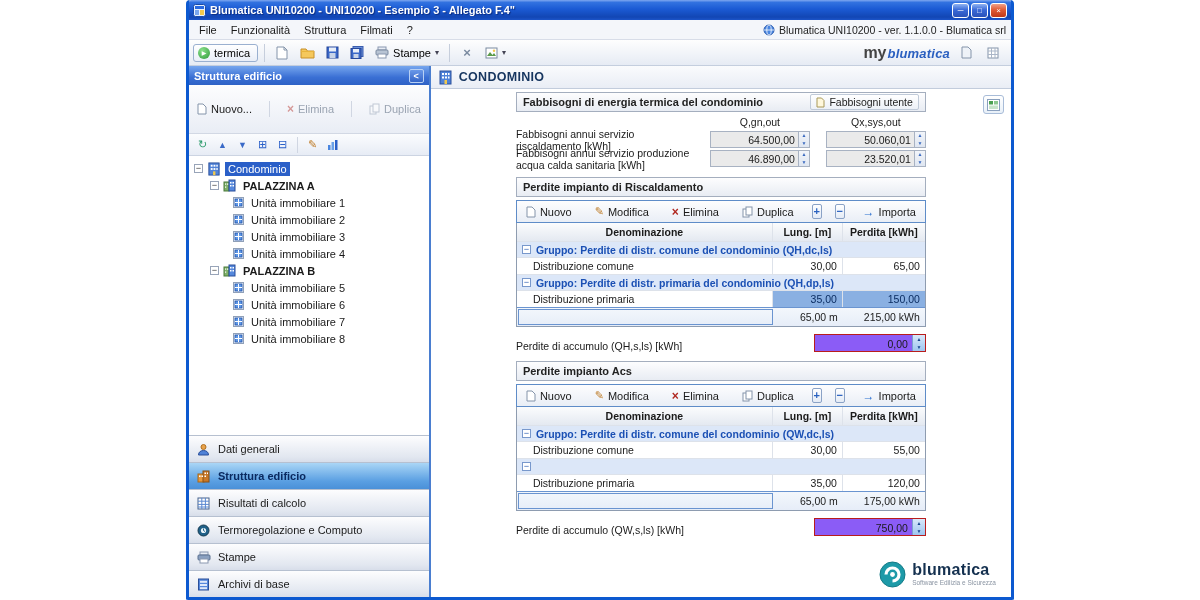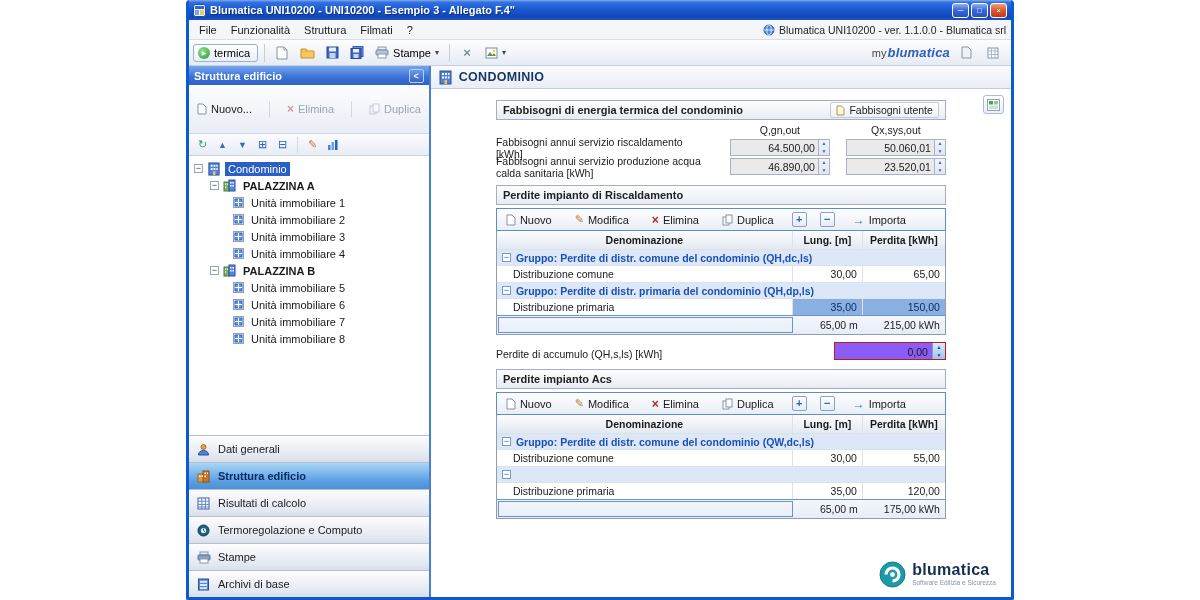--- a/index.html
+++ b/index.html
@@ -15,21 +15,21 @@
   .menu-item{padding:3px 7px}
   .menubar-right{margin-left:auto;display:flex;align-items:center;gap:4px;font-size:10.5px;color:#222;padding-right:2px}
   .toolbar{flex:0 0 26px;background:linear-gradient(180deg,#fefefe,#e6ebf4);border-bottom:1px solid #c4cede;display:flex;align-items:center;padding:0 4px;gap:3px;font-size:11px}
   .bstart{display:flex;align-items:center;gap:4px;border:1px solid #9ab0d0;border-radius:3px;background:linear-gradient(180deg,#fff,#e9eef8);padding:2px 7px 2px 4px}
   .play-dot{width:12px;height:12px;border-radius:50%;background:radial-gradient(circle at 35% 30%,#8ae08a,#2f9a3a);color:#fff;font-size:6px;line-height:12px;text-align:center}
   .tb-icon{width:22px;height:21px;display:flex;align-items:center;justify-content:center;border-radius:2px}
   .tb-label-btn{display:flex;align-items:center;gap:4px;padding:2px 4px;border-radius:2px}
   .tb-sep{width:1px;height:18px;background:#c6cedc;margin:0 3px}
   .toolbar-right{margin-left:auto;display:flex;align-items:center;gap:5px;padding-right:3px}
   .brand{font-size:13px;display:flex;align-items:baseline;gap:1px}
-  .brand .my{font-weight:normal;color:#444;font-size:11px}
+  .brand .my{font-weight:bold;color:#444;font-size:16px}
   .brand .bl{font-weight:bold;font-style:italic;color:#2a5fc0;letter-spacing:.2px}
   .steel-x{color:#7a8aa0;font-weight:bold;font-size:13px}
   .body{flex:1;display:flex;min-height:0;background:#fff}
   .sidebar{flex:0 0 179px;display:flex;flex-direction:column;min-height:0;border-right:2px solid #4a7ed0;background:#f6f8fb}
   .sb-header{flex:0 0 19px;background:linear-gradient(180deg,#76a6ee,#3a6fd4 60%,#2f62c6);color:#fff;font-size:11px;font-weight:bold;display:flex;align-items:center;padding:0 5px;gap:4px}
   .sb-collapse{margin-left:auto;width:15px;height:14px;border:1px solid #b8d0f4;border-radius:2px;background:linear-gradient(180deg,#6a98e8,#3565c8);color:#fff;font-size:9px;line-height:12px;text-align:center}
   .sb-toolbar1{flex:0 0 24px;display:flex;align-items:flex-end;padding:16px 3px;gap:10px;background:linear-gradient(180deg,#fdfdfe,#e9edf5);border-bottom:1px solid #d2d8e4;font-size:11px}
   .sb-btn{display:flex;align-items:center;gap:4px;padding:2px 5px;border-radius:2px;color:#1a1a1a}
   .sb-btn.disabled{color:#9aa4b2}
   .sb-btn.disabled svg,.sb-btn.disabled .glyph{opacity:.45}
@@ -44,21 +44,21 @@
   .tlabel{padding:1px 3px}
   .tree-item.selected .tlabel{background:#2a5fc8;color:#fff}
   .tree-item.bold .tlabel{font-weight:bold}
   .nav-item{height:27px;display:flex;align-items:center;gap:7px;padding:0 7px;font-size:11px;color:#1a1a1a;background:linear-gradient(180deg,#fdfdfe,#e2e7f0 80%,#d8deea);border-top:1px solid #b6c0d0}
   .nav-item.selected{background:linear-gradient(180deg,#aad6f6,#5a9fe2 70%,#4a90d8);font-weight:bold;color:#0a2a60}
   .nicon{width:15px;height:15px;display:flex;align-items:center;justify-content:center}
   .main{flex:1;display:flex;flex-direction:column;min-width:0;background:#fff}
   .main-header{flex:0 0 23px;background:linear-gradient(180deg,#fafbfd,#e9edf5);border-bottom:1px solid #c2ccdc;display:flex;align-items:center;gap:6px;padding:0 7px;font-size:12.5px;font-weight:bold;color:#16355f;letter-spacing:.3px}
   .content{flex:1;position:relative;background:#fff;overflow:hidden}
   .corner-btn{position:absolute;top:6px;right:7px;width:21px;height:19px;border:1px solid #a8bcd8;border-radius:3px;background:linear-gradient(#fff,#e8f0f8);display:flex;align-items:center;justify-content:center}
-  .form{width:450px;margin:11px auto 0;font-size:10.5px;color:#1a1a1a}
+  .form{width:410px;margin:3px auto 0;font-size:10.5px;color:#1a1a1a}
   .sec-header{height:20px;border:1px solid #a4aebe;background:linear-gradient(180deg,#fdfdfe,#e8ecf3);display:flex;align-items:center;padding:0 6px;font-size:11px;font-weight:bold;color:#222}
   .fab-btn{margin-left:auto;display:flex;align-items:center;gap:4px;font-size:10.5px;font-weight:normal;color:#222;border:1px solid #c0cad8;border-radius:2px;background:linear-gradient(#fff,#edf1f7);padding:1px 5px;height:16px}
   .col-headers{display:flex;justify-content:flex-end;gap:16px;margin:4px 0 2px;font-size:10.5px}
   .col-headers .ch{width:100px;text-align:center}
   .frow{display:flex;align-items:center;height:19px}
   .flabel{flex:1;padding-right:4px}
   .field{flex:0 0 100px;height:17px;margin-left:16px;border:1px solid #a8b2c2;background:#eaeaea;display:flex;align-items:stretch}
   .field .fval{flex:1;text-align:right;padding:2px 3px 0 0}
   .spin{flex:0 0 11px;border-left:1px solid #a8b2c2;display:flex;flex-direction:column;background:linear-gradient(180deg,#f2f5fa,#dfe6f1)}
   .spin span{flex:1;font-size:5px;line-height:7px;text-align:center;color:#3a6ac0}
@@ -692,20 +692,30 @@
                 <span class="c-den ind">Distribuzione primaria</span>
                 <span class="c-lung">35,00</span>
                 <span class="c-per">120,00</span>
               </div>
               <div class="tfoot">
                 <span class="tfoot-left"></span>
                 <span class="c-lung">65,00 m</span>
                 <span class="c-per">175,00 kWh</span>
               </div>
             </div>
+            <div class="accrow">
+              <span class="alabel">Perdite di accumulo (QW,s,ls) [kWh]</span>
+              <span class="accfield">
+                <span class="fval">750,00</span>
+                <span class="accspin">
+                    <span>▲</span>
+                    <span>▼</span>
+                  </span>
+              </span>
+            </div>
 
           </div>
 
           <div class="logo">
             <span style="display:flex">
                 <svg width="27" height="27" viewBox="0 0 27 27">
                   <circle cx="13.5" cy="13.5" r="12.5" fill="#1d9aa8"></circle>
                   <circle cx="13.5" cy="13.5" r="12.5" fill="none" stroke="#127a86"></circle>
                   <path d="M7 13.5a6.5 6.5 0 1 1 6.5 6.5" stroke="#fff" stroke-width="3.2" fill="none"></path>
                   <circle cx="13.5" cy="13.5" r="2.4" fill="#fff"></circle>

